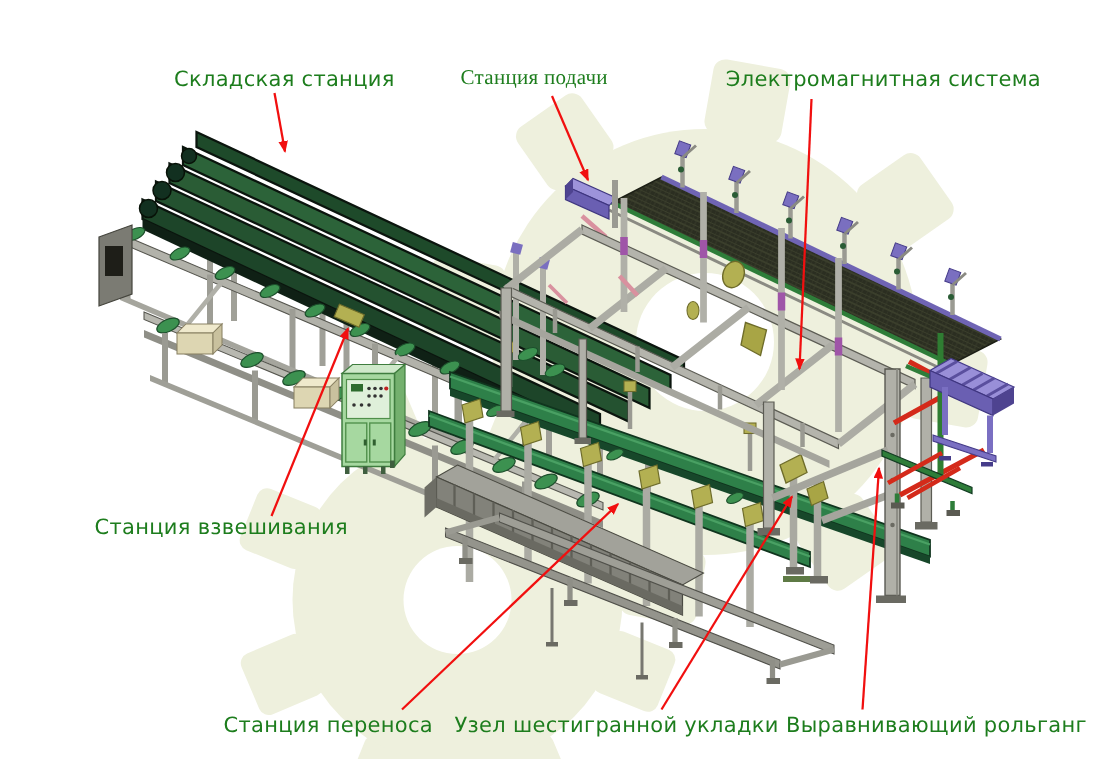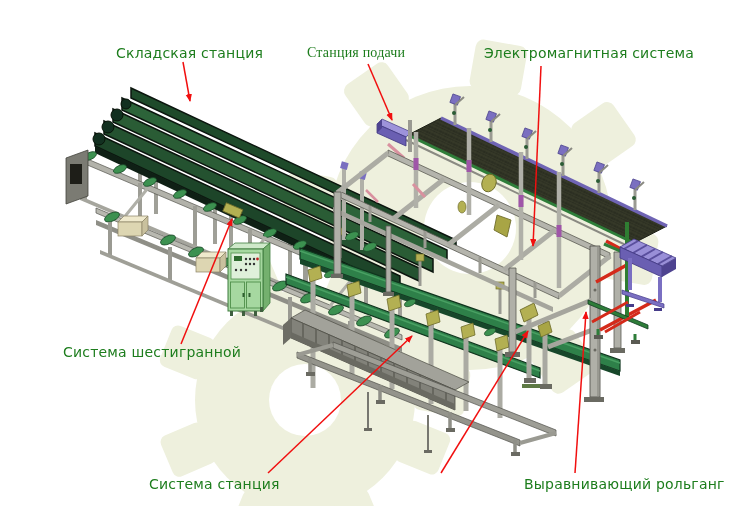--- a/index.html
+++ b/index.html
@@ -366,17 +366,18 @@
   <line x1="441" y1="473" x2="528" y2="331" marker-end="url(#ah)"></line>
   <line x1="575" y1="473" x2="586" y2="312" marker-end="url(#ah)"></line>
 </g>
 </svg>
 
 <div class="lbl" style="left:116px; top:42px;">Складская станция</div>
 <div class="lbl" style="left:307px; top:42px;font-family:Liberation Serif, serif;">Станция подачи</div>
 <div class="lbl lbl-right" style="right:52px; top:42px;">
   <div>Электромагнитная система</div>
 </div>
-<div class="lbl" style="left:63px; top:341px;">Система шестигранной</div>
-<div class="lbl" style="left:149px; top:473px;">Система станция</div>
+<div class="lbl" style="left:63px; top:341px;">Станция взвешивания</div>
+<div class="lbl" style="left:149px; top:473px;">Станция переноса</div>
+<div class="lbl" style="left:303px; top:473px;">Узел шестигранной укладки</div>
 <div class="lbl" style="left:524px; top:473px;">Выравнивающий рольганг</div>
 
 </div>
 
 </body></html>

